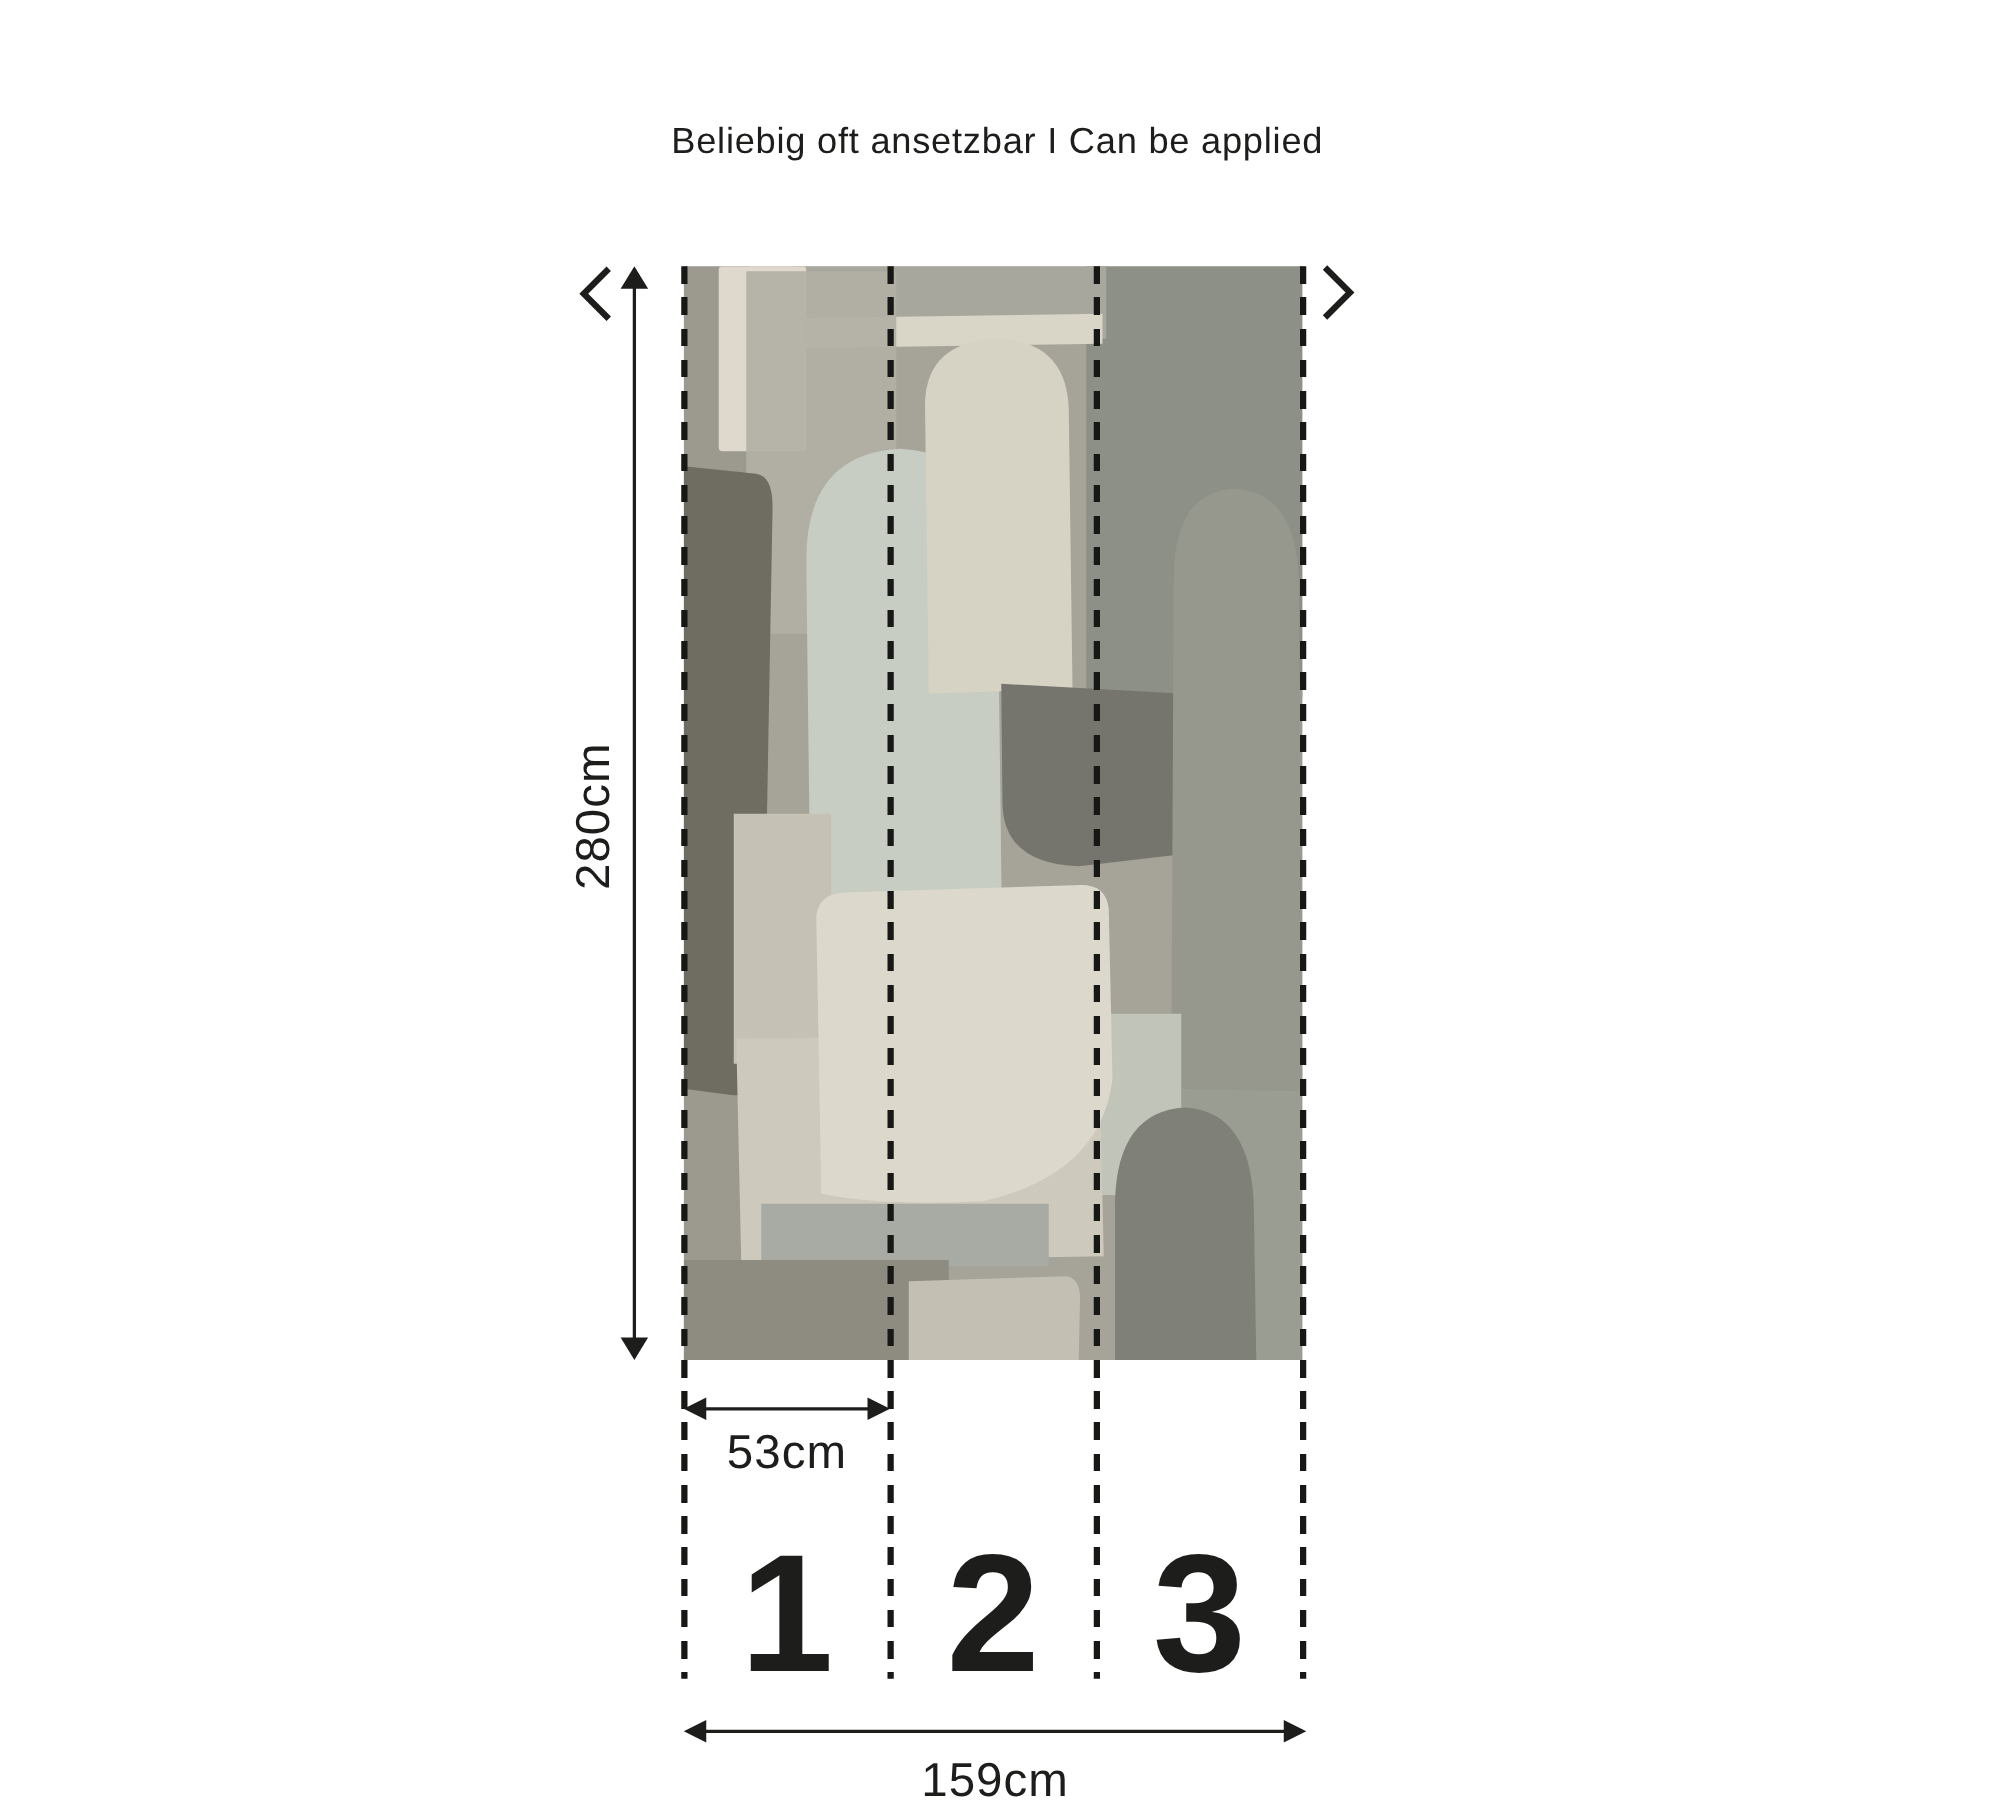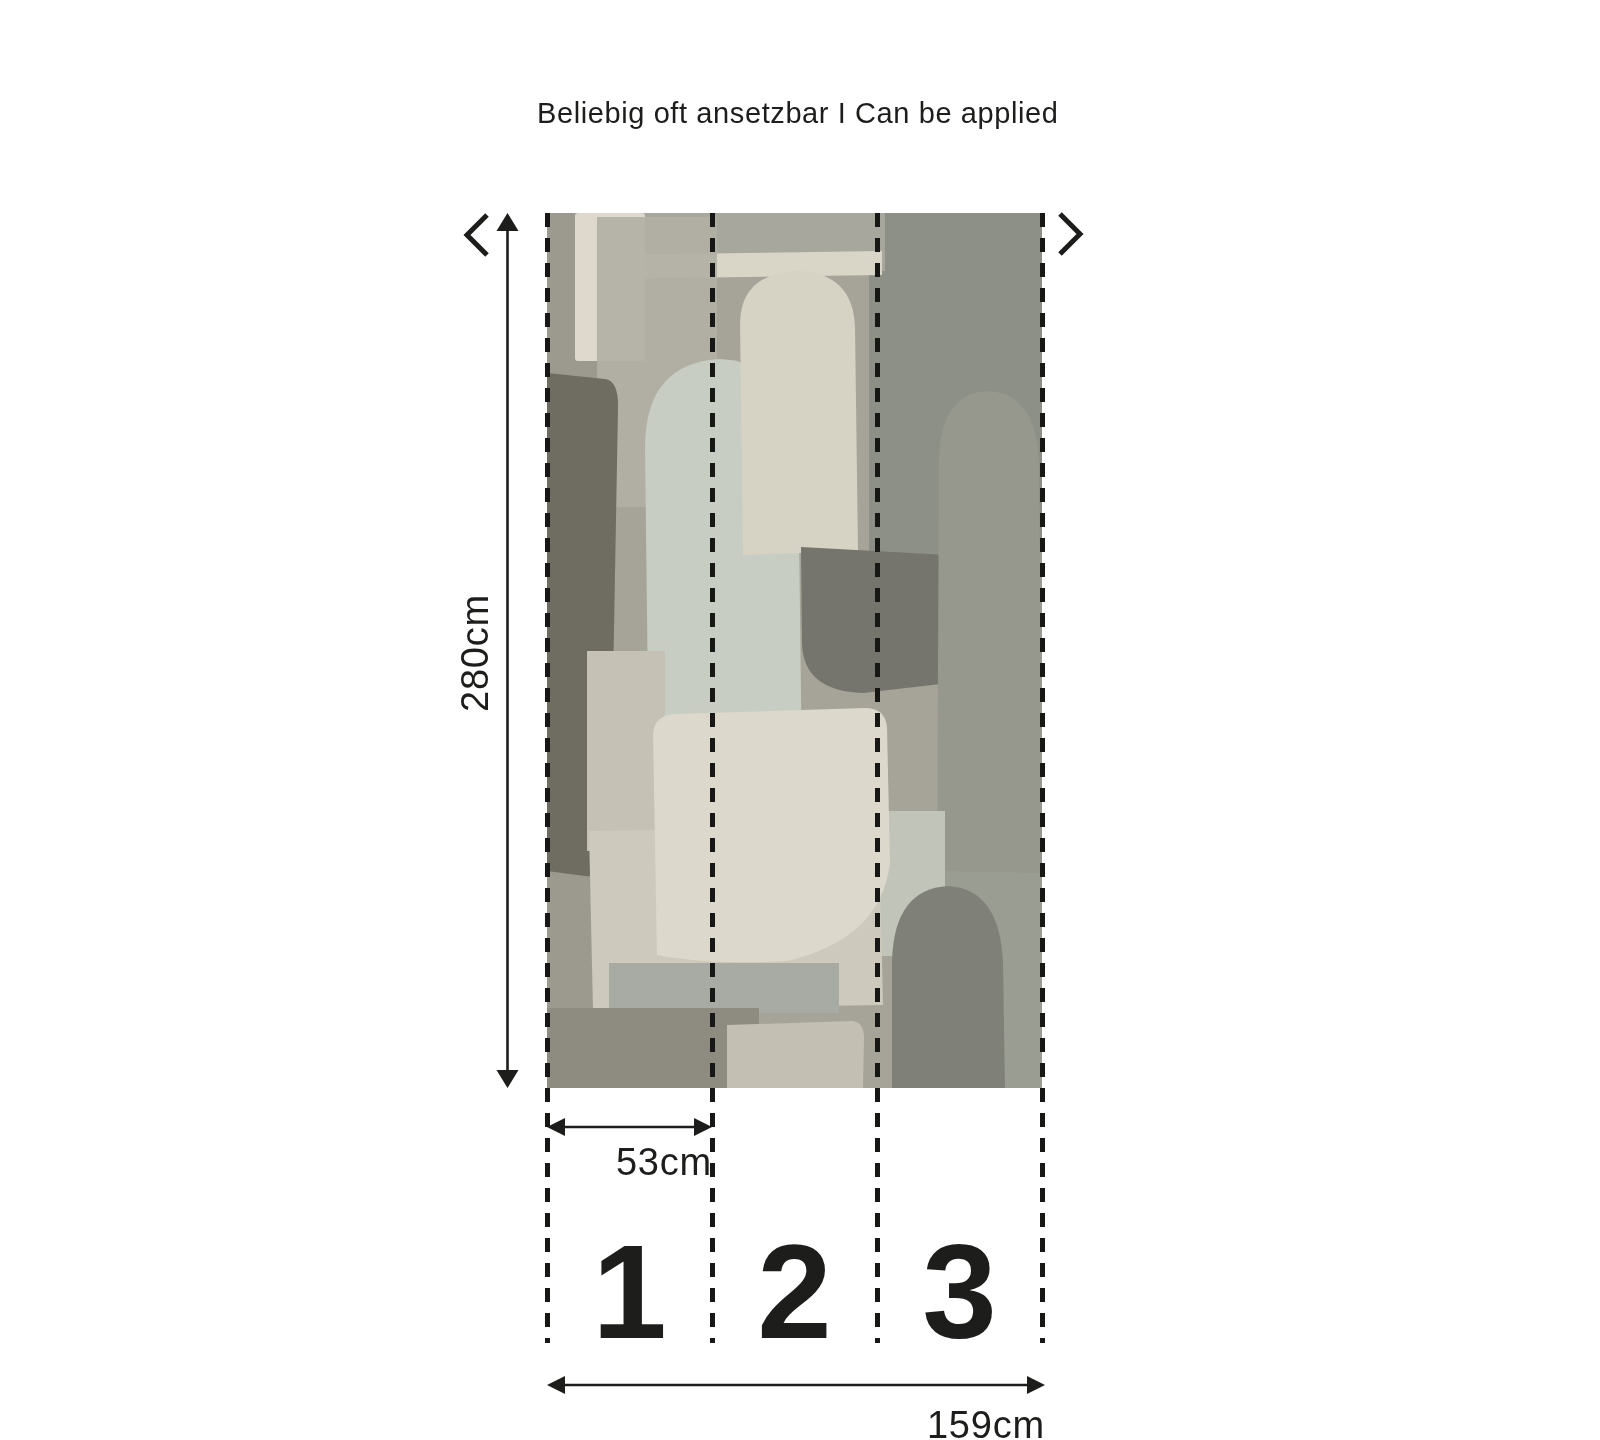--- a/index.html
+++ b/index.html
@@ -26,21 +26,21 @@
     font-size: 29px;
     line-height: 42px;
     letter-spacing: 0.6px;
     color: #1d1d1b;
   }
 
   .dim-label {
     font-size: 38px;
     letter-spacing: 0.8px;
     color: #1d1d1b;
-    text-align: right;
+    text-align: center;
   }
   .label-53  { left: 547px; top: 1141px; width: 165px; }
   .label-159 { left: 547px; top: 1404px; width: 498px; }
   .label-280 {
     left: 414px;
     top: 633px;
     width: 120px;
     height: 40px;
     transform: rotate(-90deg);
     transform-origin: center center;

